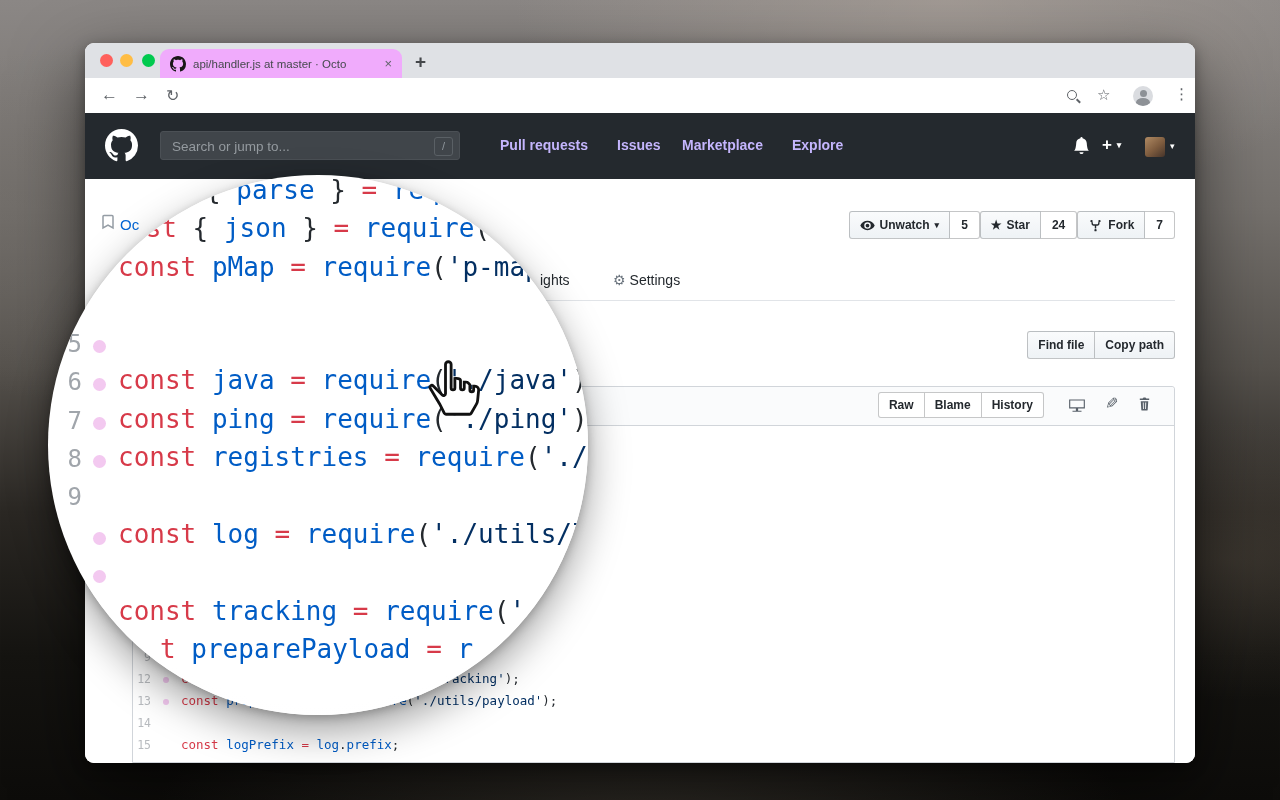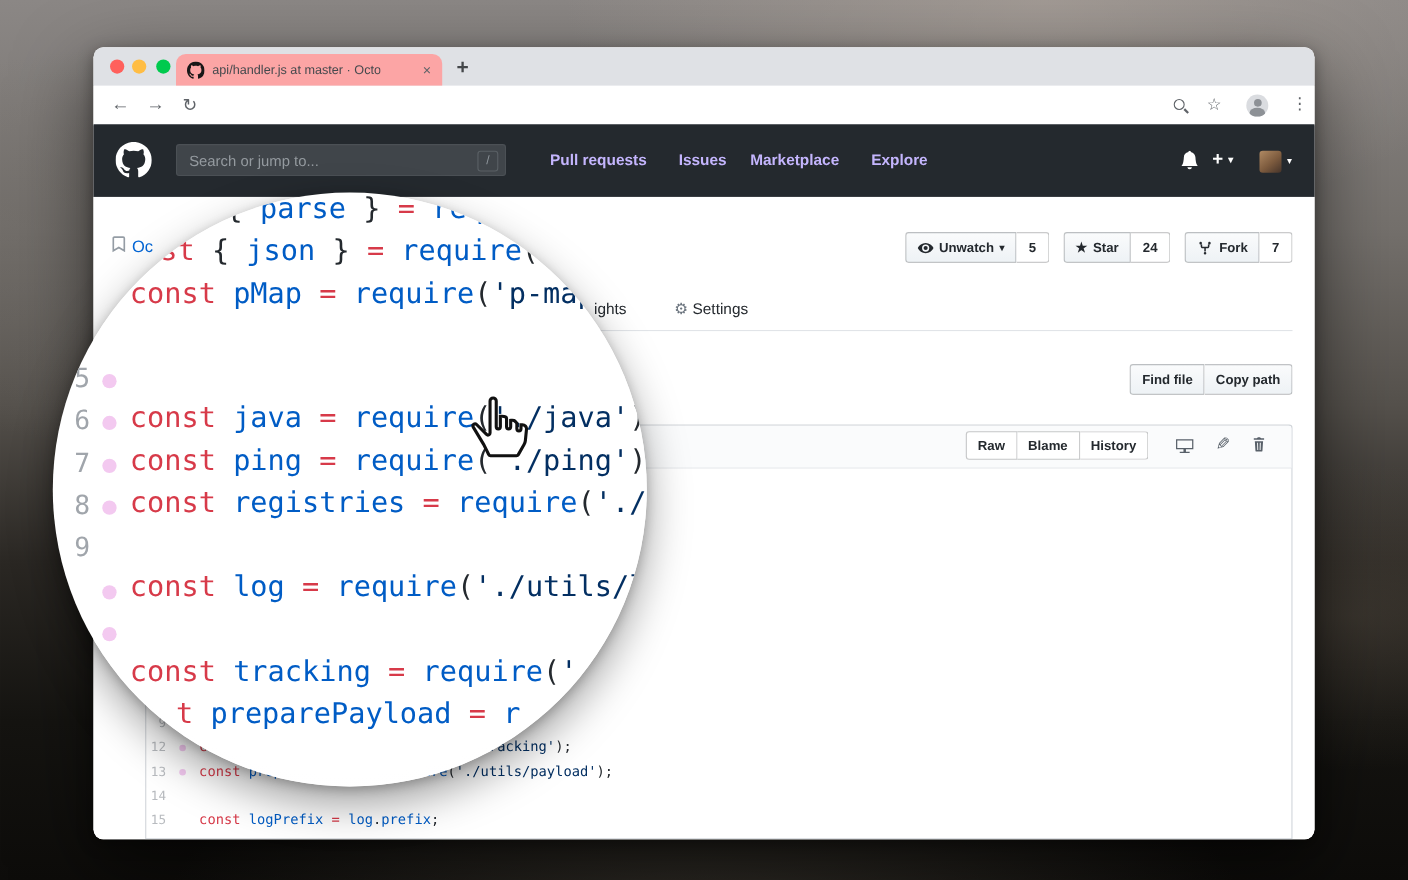--- a/index.html
+++ b/index.html
@@ -11,21 +11,21 @@
       radial-gradient(ellipse 480px 260px at 10% 28%, rgba(110,106,102,.55), transparent 70%),
       radial-gradient(ellipse 760px 360px at 50% 106%, rgba(86,80,70,.5), transparent 65%),
       radial-gradient(ellipse 400px 200px at 96% 70%, rgba(96,86,74,.35), transparent 70%),
       linear-gradient(180deg,#8b8785 0%,#74706c 26%,#55514c 46%,#2b2824 64%,#151411 82%,#0d0c0a 100%);}
   
   .window{position:absolute;left:85px;top:43px;width:1110px;height:720px;background:#fff;
     border-radius:9px;box-shadow:0 26px 70px rgba(0,0,0,.55),0 4px 14px rgba(0,0,0,.35);z-index:10;}
   .tabstrip{position:absolute;left:0;top:0;right:0;height:35px;background:#dfe1e5;border-radius:9px 9px 0 0;}
   .tl{position:absolute;top:11px;width:13px;height:13px;border-radius:50%;}
   .tl.red{left:15px;background:#ff605c}.tl.yellow{left:35px;background:#ffbd44}.tl.green{left:57px;background:#00ca4e}
-  .tab{position:absolute;left:75px;top:6px;width:242px;height:29px;background:#fca5a5;border-radius:9px 9px 0 0;
+  .tab{position:absolute;left:75px;top:6px;width:242px;height:29px;background:#f0abfc;border-radius:9px 9px 0 0;
     display:flex;align-items:center;gap:7px;padding:0 10px;box-sizing:border-box;}
   .tab .title{font-size:11.5px;color:#45494d;white-space:nowrap;overflow:hidden;max-width:178px;}
   .tab .close{margin-left:auto;font-size:13px;color:#5f6368;line-height:1;}
   .newtab{position:absolute;left:330px;top:8px;font-size:19px;color:#44474a;font-weight:700;}
   .addressbar{position:absolute;left:0;top:35px;right:0;height:35px;background:#fff;border-bottom:1px solid #d6d9dd;}
   .navg{position:absolute;top:7px;font-size:17px;color:#5f6368;}
   .back{left:16px}.fwd{left:48px}.reload{left:81px;font-size:16px;top:8px}
   .urlpill{position:absolute;left:108px;top:6px;width:858px;height:24px;background:#f1f3f4;border-radius:12px;
     display:flex;align-items:center;padding:0 12px;box-sizing:border-box;gap:7px;}
   .lock{position:relative;width:9px;height:7px;background:#45494d;border-radius:1.5px;margin-top:3px;}
@@ -55,21 +55,21 @@
   .ghbell{position:absolute;left:988px;top:24px;width:17px;height:17px;fill:#fff;}
   .ghplus{position:absolute;left:1017px;top:22px;color:#fff;font-size:17px;font-weight:700;}
   .caret{color:#fff;font-size:9px;vertical-align:2px;}
   .ghavatar{position:absolute;left:1060px;top:24px;width:20px;height:20px;border-radius:3px;
     background:linear-gradient(140deg,#b08a63 0%,#7d5b3e 55%,#46342a 100%);}
   .ghavatar-caret{position:absolute;left:1085px;top:28px;color:#fff;font-size:9px;}
   
   .page{position:absolute;left:0;top:136px;right:0;bottom:0;background:#fff;border-radius:0 0 9px 9px;overflow:hidden;}
   .repoicon{position:absolute;left:16px;top:35px;stroke:#959da5;fill:none;stroke-width:1.5px;}
   .crumb{position:absolute;left:35px;top:37px;font-size:15px;color:#0366d6;}
-  .actions{position:absolute;top:32px;right:20px;display:flex;gap:13px;}
+  .actions{position:absolute;top:32px;right:20px;display:flex;}
   .btngroup{display:flex;}
   .btn{height:28px;box-sizing:border-box;padding:0 10px;display:flex;align-items:center;gap:5px;
     background:linear-gradient(#fafbfc,#eff3f6 90%);border:1px solid rgba(27,31,35,.25);
     font-size:12px;font-weight:700;color:#24292e;border-radius:3px;}
   .btngroup .btn{border-radius:3px 0 0 3px;}
   .count{height:28px;box-sizing:border-box;padding:0 11px;display:flex;align-items:center;background:#fff;
     border:1px solid rgba(27,31,35,.25);border-left:none;border-radius:0 3px 3px 0;font-size:12px;font-weight:700;color:#24292e;}
   .icon16{width:15px;height:15px;fill:#24292e;}
   .tabs-border{position:absolute;left:47px;right:20px;top:121px;height:1px;background:#e1e4e8;}
   .reponav-item{position:absolute;top:93px;font-size:14px;color:#24292e;}

